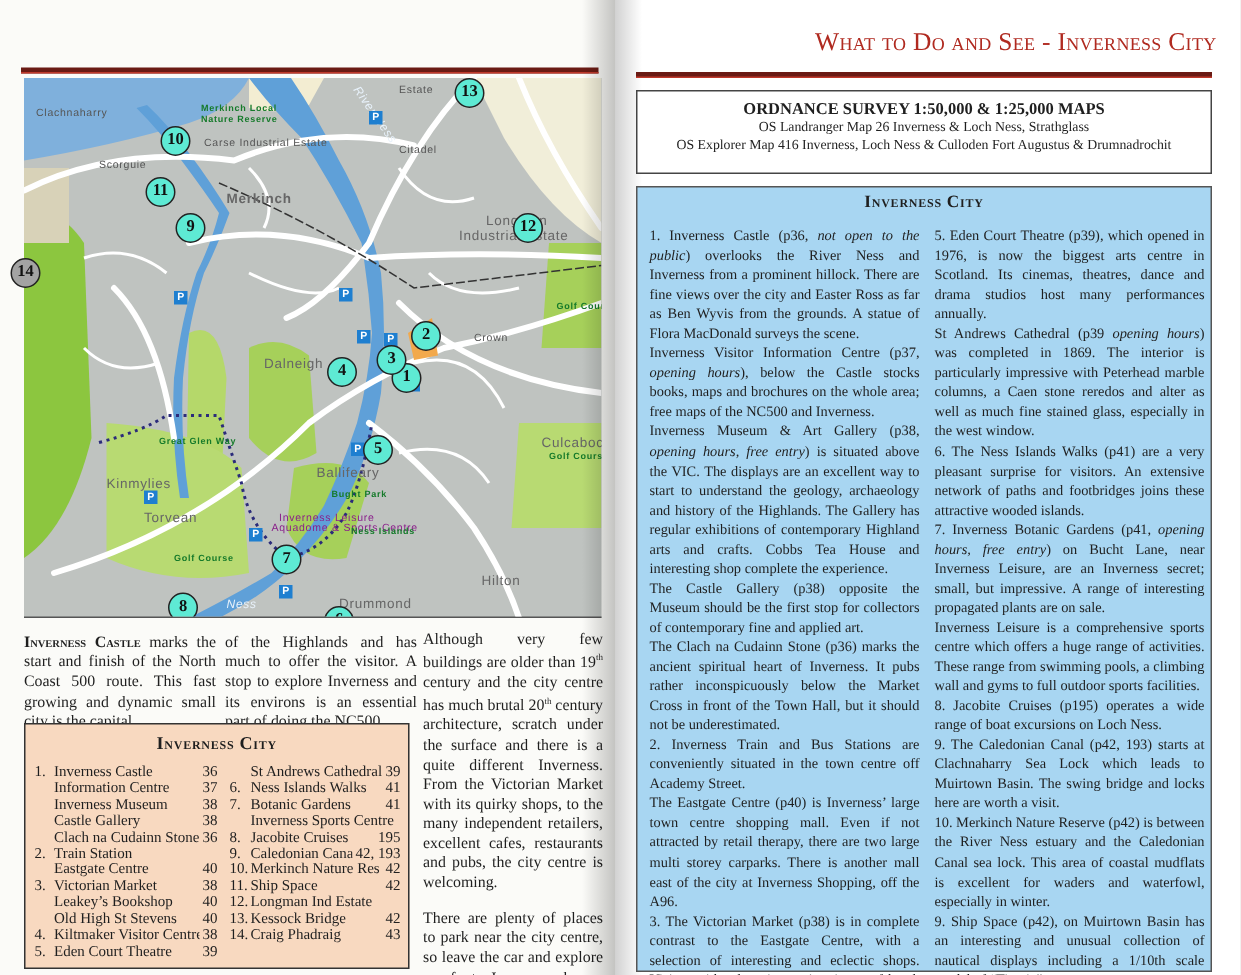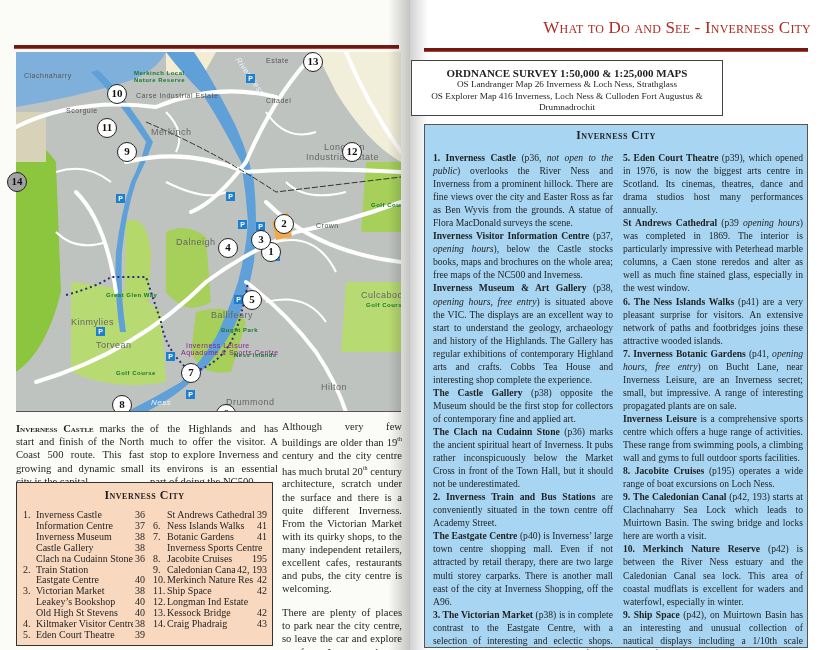--- a/index.html
+++ b/index.html
@@ -18,21 +18,21 @@
   .running-head .it { font-style: italic; }
   .rh-left { left: 16px; top: 12px; }
   .rh-right { right: 16px; top: 18px; font-size: 17px; }
   .rule { position: absolute; height: 4px; background: #6a1b14; border-bottom: 1px solid #c0392b; }
   .rule-left { left: 14px; top: 45px; width: 385px; }
   .rule-right { left: 14px; top: 48px; width: 384px; }
 
   
   .map { position: absolute; left: 16px; top: 52px; width: 385px; height: 360px; background: #bfc3c0; overflow: hidden; border-bottom: 1px solid #555; }
   .map svg { position: absolute; left: 0; top: 0; }
-  .marker { position: absolute; width: 20px; height: 20px; border-radius: 50%; background: #ffffff; border: 1.5px solid #222;
+  .marker { position: absolute; width: 20px; height: 20px; border-radius: 50%; background: #5eead4; border: 1.5px solid #222;
     font-size: 11px; font-weight: bold; text-align: center; line-height: 17px; color: #111; cursor: pointer; }
   .map-label { position: absolute; font-family: "Liberation Sans", sans-serif; font-size: 7px; color: #555; white-space: nowrap; letter-spacing: 0.5px; }
   .map-label.green { color: #157a2a; font-weight: bold; font-size: 6px; }
   .map-label.river { color: #e8f2fb; font-style: italic; font-size: 8px; }
   .map-label.big { font-size: 9px; color: #666; }
   .parking { position: absolute; width: 9px; height: 9px; background: #1e7fd0; color: #fff; font: bold 7px "Liberation Sans", sans-serif; text-align: center; line-height: 9px; }
 
   .intro { position: absolute; top: 422px; font-size: 10.6px; line-height: 13.2px; text-align: justify; }
   .intro-1 { left: 16px; width: 128px; }
   .intro-2 { left: 150px; width: 128px; }
@@ -45,29 +45,29 @@
   .index-title { text-align: center; font-variant: small-caps; font-weight: bold; font-size: 12px; margin-top: 5px; letter-spacing: 0.5px; }
   .index-cols { position: absolute; left: 6px; top: 27px; width: 244px; display: flex; }
   .index-col { width: 50%; font-size: 10px; line-height: 10.9px; }
   .idx-row { display: flex; cursor: pointer; }
   .idx-num { width: 13px; flex-shrink: 0; }
   .idx-col2 .idx-num { width: 14px; }
   .idx-name { flex: 1; white-space: nowrap; overflow: hidden; }
   .idx-page { text-align: right; white-space: nowrap; padding-left: 2px; }
 
   
-  .os-box { position: absolute; left: 1px; top: 60px; width: 312px; height: 56px; border: 1px solid #444; background: #fff; text-align: center; }
+  .os-box { position: absolute; left: 14px; top: 60px; width: 384px; height: 56px; border: 1px solid #444; background: #fff; text-align: center; }
   .os-title { font-weight: bold; font-size: 11px; margin-top: 6px; }
   .os-line { font-size: 9.2px; line-height: 11.5px; }
   .blue-box { position: absolute; left: 14px; top: 124px; width: 384px; height: 524px; background: #a8d6f2; border: 1px solid #555; }
   .blue-title { text-align: center; font-variant: small-caps; font-weight: bold; font-size: 11.5px; margin-top: 4px; letter-spacing: 0.5px; }
   .blue-cols { position: absolute; top: 26px; left: 8px; width: 370px; display: flex; gap: 10px; }
   .blue-col { width: 180px; font-size: 9.6px; line-height: 13.05px; text-align: justify; }
   .blue-col p { margin: 0; }
-  .blue-col b { font-weight: bold; }
+  .blue-col b { font-weight: normal; }
   .blue-col i { font-style: italic; }
 </style>
 </head>
 <body>
 
 <div class="page page-left">
   <div class="rule rule-left"></div>
 
   <div class="map">
     <svg width="385" height="360" viewBox="0 0 385 360">
@@ -116,21 +116,21 @@
       <path d="M130 70 Q200 100 260 140 L385 125" stroke="#333" stroke-width="1" fill="none" stroke-dasharray="6,2"></path>
 
       <path d="M256 170 L272 160 L276 185 L260 188 Z" fill="#f2a94c"></path>
     </svg>
 
     <span class="map-label" style="left:8px;top:20px;">Clachnaharry</span>
     <span class="map-label green" style="left:118px;top:18px;">Merkinch Local</span>
     <span class="map-label green" style="left:118px;top:25px;">Nature Reserve</span>
     <span class="map-label" style="left:120px;top:40px;">Carse Industrial Estate</span>
     <span class="map-label" style="left:50px;top:55px;">Scorguie</span>
-    <span class="map-label big" style="left:135px;top:75px;">Merkinch</span>
+    <span class="map-label big" style="left:135px;top:75px;font-weight:bold;">Merkinch</span>
     <span class="map-label river" style="left:212px;top:20px;transform:rotate(55deg);">River Ness</span>
     <span class="map-label" style="left:250px;top:5px;">Estate</span>
     <span class="map-label" style="left:250px;top:45px;">Citadel</span>
     <span class="map-label big" style="left:308px;top:90px;">Longman</span>
     <span class="map-label big" style="left:290px;top:100px;">Industrial Estate</span>
     <span class="map-label green" style="left:355px;top:150px;">Golf Course</span>
     <span class="map-label" style="left:300px;top:170px;">Crown</span>
     <span class="map-label big" style="left:345px;top:238px;">Culcabock</span>
     <span class="map-label green" style="left:350px;top:250px;">Golf Course</span>
     <span class="map-label big" style="left:195px;top:258px;">Ballifeary</span>

